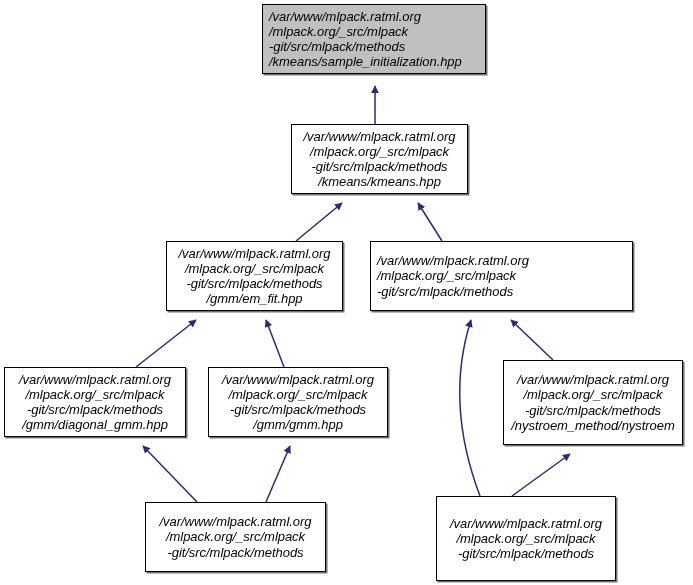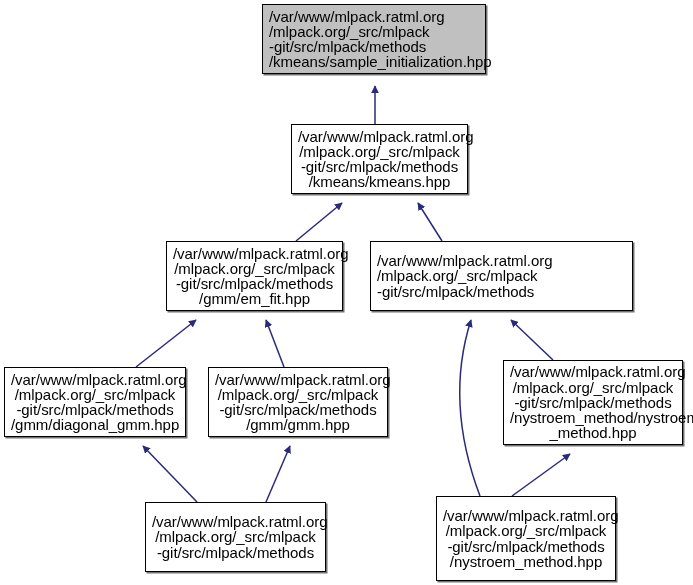--- a/index.html
+++ b/index.html
@@ -32,25 +32,26 @@
     flex-direction: column;
     justify-content: center;
     padding: 2px 6px;
     z-index: 2;
     box-shadow: 1.5px 1.5px 0 0 rgba(90,90,90,0.85);
   }
   .graph-node.is-current {
     background: #c0c0c0;
   }
   .node-line {
-    font-size: 15px;
+    font-size: 13px;
     line-height: 15.2px;
     color: #000000;
     white-space: pre;
     letter-spacing: -0.05px;
+    font-style: italic;
   }
   .align-left   { text-align: left; }
   .align-center { text-align: center; }
 </style>
 </head>
 <body>
 
 <div id="graph-canvas">
 
   <svg id="edge-layer" viewBox="0 0 693 585" width="693" height="585">
@@ -107,28 +108,26 @@
         <div class="node-line align-center">/var/www/mlpack.ratml.org</div>
         <div class="node-line align-center">/mlpack.org/_src/mlpack</div>
         <div class="node-line align-center">-git/src/mlpack/methods</div>
         <div class="node-line align-center">/gmm/gmm.hpp</div>
       </div>
       <div class="graph-node" style="left: 503px; top: 360px; width: 180px; height: 85px;">
         <div class="node-line align-center">/var/www/mlpack.ratml.org</div>
         <div class="node-line align-center">/mlpack.org/_src/mlpack</div>
         <div class="node-line align-center">-git/src/mlpack/methods</div>
         <div class="node-line align-center">/nystroem_method/nystroem</div>
-        <div class="node-line align-center">_method.hpp</div>
       </div>
       <div class="graph-node" style="left: 145px; top: 502px; width: 181px; height: 70px;">
         <div class="node-line align-center">/var/www/mlpack.ratml.org</div>
         <div class="node-line align-center">/mlpack.org/_src/mlpack</div>
         <div class="node-line align-center">-git/src/mlpack/methods</div>
       </div>
       <div class="graph-node" style="left: 436px; top: 496px; width: 180px; height: 85px;">
         <div class="node-line align-center">/var/www/mlpack.ratml.org</div>
         <div class="node-line align-center">/mlpack.org/_src/mlpack</div>
         <div class="node-line align-center">-git/src/mlpack/methods</div>
-        <div class="node-line align-center">/nystroem_method.hpp</div>
       </div>
     </div>
 
 </div>
 
 </body></html>

